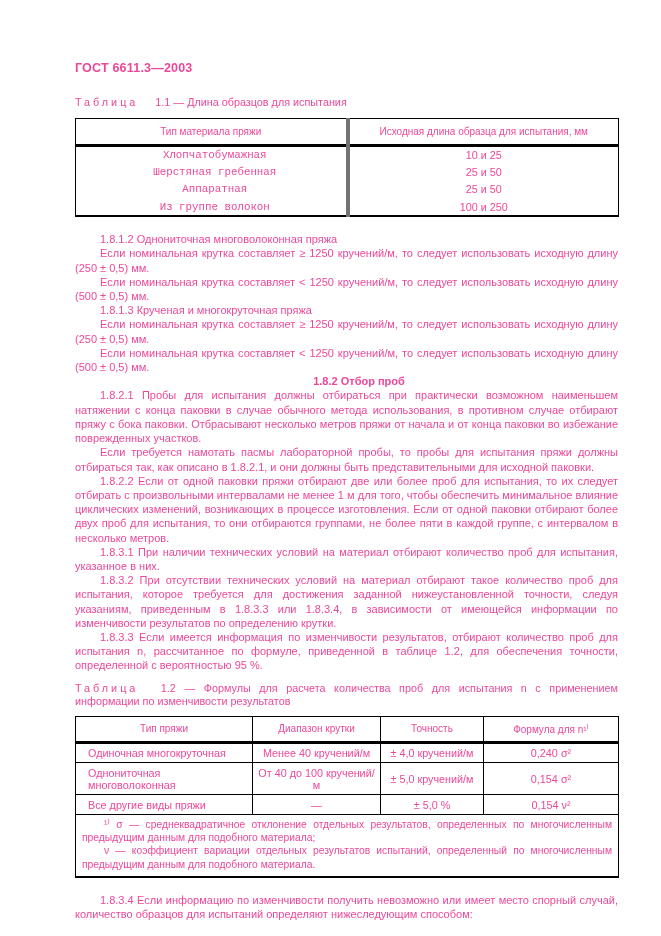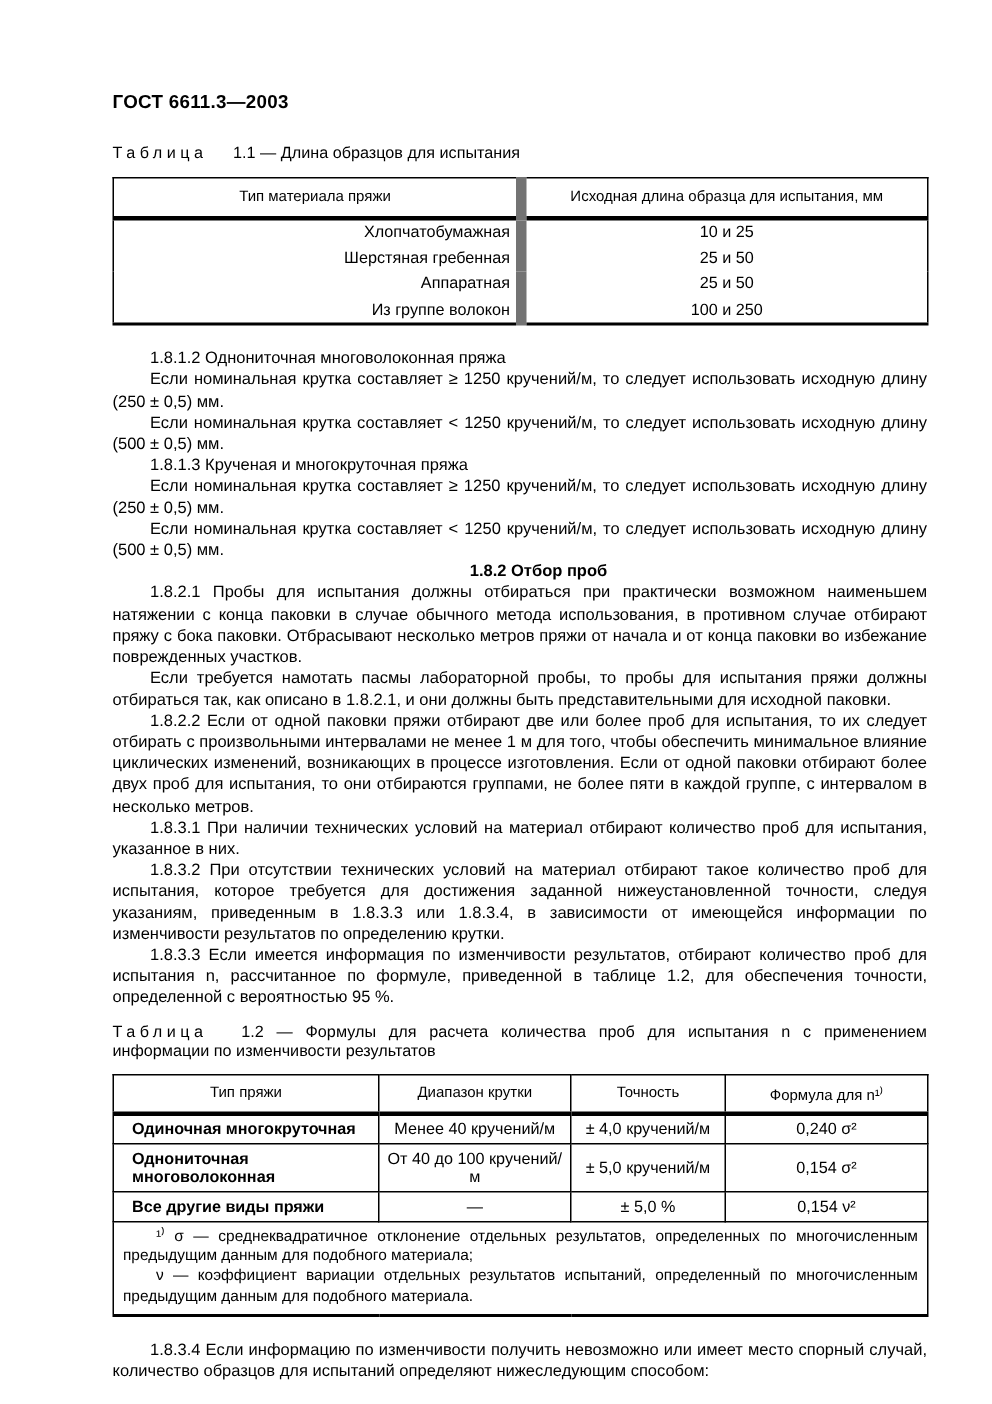--- a/index.html
+++ b/index.html
@@ -1,46 +1,46 @@
 <!DOCTYPE html>
 <html lang="ru"><head>
 <meta charset="utf-8">
 <style>
   html,body { margin:0; padding:0; background:#ffffff; }
   .page {
     position:relative; width:661px; height:936px; background:#ffffff;
-    font-family:"Liberation Sans", sans-serif; color:#000000; overflow:hidden;
+    font-family:"Liberation Sans", sans-serif; color:#ec4899; overflow:hidden;
   }
   .content { position:absolute; left:75px; top:0; width:543px; }
 
   .doc-header { padding-top:61px; font-size:12.5px; font-weight:bold; letter-spacing:0.2px; }
 
   .caption { margin:0; font-size:10.8px; line-height:13.5px; text-align:justify; }
   .caption-1 { margin-top:21px; margin-bottom:8px; }
   .caption-2 { margin-top:9px; margin-bottom:7px; }
   .cap-label { letter-spacing:3px; }
   .cap-num { margin-left:14px; }
 
   table { border-collapse:collapse; width:543px; table-layout:fixed; }
   th { font-weight:normal; font-size:10px; text-align:center; vertical-align:middle; padding:7px 4px; }
   td { font-size:10.8px; vertical-align:middle; }
 
   
   .t1 { border:1.5px solid #000; border-bottom:2px solid #000; }
   .t1 th { border-bottom:3px solid #000; }
-  .t1 th:first-child, .t1 td:first-child { border-right:7px solid #737373; }
+  .t1 th:first-child, .t1 td:first-child { border-right:4px solid #737373; }
   .t1 td { padding:2.6px 4px; }
-  .t1 td.cell-left { text-align:right; padding-left:12px; }
+  .t1 td.cell-left { text-align:center; padding-left:12px;font-family:Liberation Mono, monospace; }
   .t1 td.cell-center { text-align:center; }
 
   
   .t2 { border:1.5px solid #000; border-bottom:2px solid #000; }
   .t2 th { border:1px solid #000; border-bottom:3px solid #000; padding:5px 3px; }
   .t2 td { border:1px solid #000; padding:3.4px 4px; }
-  .t2 td.cell-left { text-align:left; padding-left:12px;font-weight:bold; }
+  .t2 td.cell-left { text-align:left; padding-left:12px; }
   .t2 td.cell-center { text-align:center; }
   .t2 td.footnote-cell { border-top:1px solid #14532d; padding:3px 6px 5px 6px; }
   .footnote-cell p { margin:0; font-size:10.3px; line-height:13.2px; text-align:justify; text-indent:22px; }
 
   .paras-top { margin-top:15px; }
   .paras-bottom { margin-top:15px; }
   .para { margin:0; font-size:11px; line-height:14.2px; text-align:justify; text-indent:25px; }
   .para.bold-heading { font-weight:bold; text-align:center; }
   .para.plain-heading { text-align:left; }
 </style>

